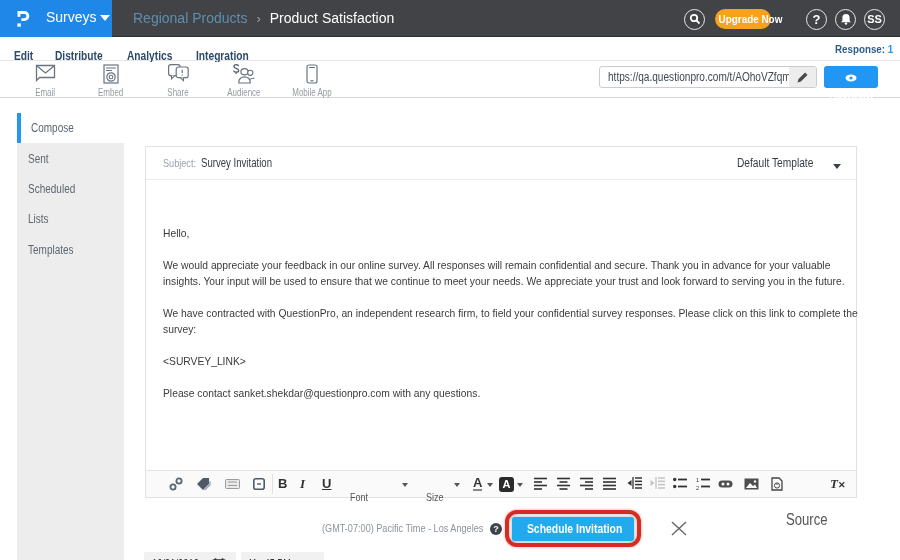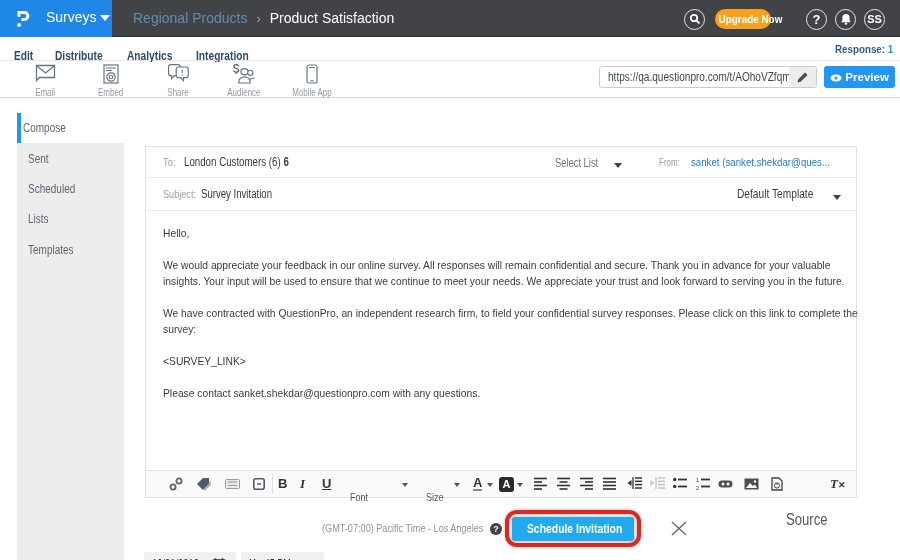--- a/index.html
+++ b/index.html
@@ -28,27 +28,27 @@
 #resp b { color:#2196f3; }
 
 
 #toolrow { position:absolute; left:0; top:62px; width:900px; height:36px; background:#fff; border-bottom:1px solid #d5d5d5; }
 .titem { position:absolute; top:2px; text-align:center; color:#69727e; }
 .titem > svg { display:block; margin:0 auto; }
 .titem .lbl { position:absolute; top:23px; left:0; right:0; font-size:10.5px; color:#959ba4; line-height:11px; }
 .titem .lbl .sx { transform:scaleX(0.76); transform-origin:center; }
 #urlbox { position:absolute; left:599px; top:4px; width:218px; height:22px; background:#fff; border:1px solid #ccc; border-radius:3px; font-size:12px; color:#3d4852; line-height:20px; padding-left:8px; white-space:nowrap; }
 #urlbox .sx { transform:scaleX(0.84); }
-#previewbtn { position:absolute; left:824px; top:4px; width:71px; height:22px; background:#2196f3; border-radius:3px; color:#fff; font-size:11.5px; font-weight:bold; text-align:center; line-height:22px; }
+#previewbtn { position:absolute; left:824px; top:4px; width:54px; height:22px; background:#2196f3; border-radius:3px; color:#fff; font-size:11.5px; font-weight:bold; text-align:center; line-height:22px; }
 
 
 #sidebar { position:absolute; left:17px; top:113px; width:107px; height:447px; background:#ededed; }
 .sitem { position:absolute; left:0; width:107px; height:30px; line-height:30px; padding-left:11px; font-size:12.5px; color:#5c6670; }
 .sitem .sx { transform:scaleX(0.8); }
-.sitem.active { background:#fff; border-left:4px solid #2196f3; padding-left:2px; }
+.sitem.active { background:#fff; border-left:4px solid #2196f3; padding-left:10px; }
 
 
 #panel { position:absolute; left:145px; top:146px; width:712px; height:352px; background:#fff; border:1px solid #e2e2e2; }
 .prow { position:relative; border-bottom:1px solid #ececec; }
 .prow span { line-height:normal; }
 #torow { height:31px; line-height:30px; }
 #subjrow { height:33px; line-height:32px; }
 .glabel { color:#9aa1a9; font-size:11px; }
 .dtext { color:#323c46; font-size:12px; }
 .caret { display:inline-block; width:0; height:0; border-left:4px solid transparent; border-right:4px solid transparent; border-top:5px solid #39424c; }
@@ -175,28 +175,20 @@
 
 <div id="sidebar">
   <div class="sitem active" style="top:0;"><span class="sx">Compose</span></div>
   <div class="sitem" style="top:31px;"><span class="sx">Sent</span></div>
   <div class="sitem" style="top:61px;"><span class="sx">Scheduled</span></div>
   <div class="sitem" style="top:91px;"><span class="sx">Lists</span></div>
   <div class="sitem" style="top:122px;"><span class="sx">Templates</span></div>
 </div>
 
 <div id="panel">
-  <div class="prow" id="torow">
-    <span class="glabel sx" style="position:absolute; left:17px; top:9px; transform:scaleX(0.85);">To:</span>
-    <span class="dtext sx" style="position:absolute; left:38px; top:8px; transform:scaleX(0.81);">London Customers (6) <b style="color:#2c3b4a;">6</b></span>
-    <span class="sx" style="position:absolute; left:409px; top:9px; color:#6f7881; font-size:12px; transform:scaleX(0.78);">Select List</span>
-    <span class="caret" style="position:absolute; left:468px; top:16px;"></span>
-    <span class="glabel sx" style="position:absolute; left:513px; top:9px; transform:scaleX(0.73);">From:</span>
-    <span class="sx" style="position:absolute; left:545px; top:9px; color:#1f7ec2; font-size:11px; transform:scaleX(0.88);">sanket (sanket.shekdar@ques...</span>
-  </div>
   <div class="prow" id="subjrow">
     <span class="glabel sx" style="position:absolute; left:17px; top:10px; transform:scaleX(0.83);">Subject:</span>
     <span class="dtext sx" style="position:absolute; left:55px; top:9px; transform:scaleX(0.8);">Survey Invitation</span>
     <span class="dtext sx" style="position:absolute; left:591px; top:9px; transform:scaleX(0.85);">Default Template</span>
     <span class="caret" style="position:absolute; left:687px; top:17px;"></span>
   </div>
   <div id="body">
     <p>Hello,</p>
     <p>We would appreciate your feedback in our online survey. All responses will remain confidential and secure. Thank you in advance for your valuable<br>insights. Your input will be used to ensure that we continue to meet your needs. We appreciate your trust and look forward to serving you in the future.</p>
     <p>We have contracted with QuestionPro, an independent research firm, to field your confidential survey responses. Please click on this link to complete the<br>survey:</p>

